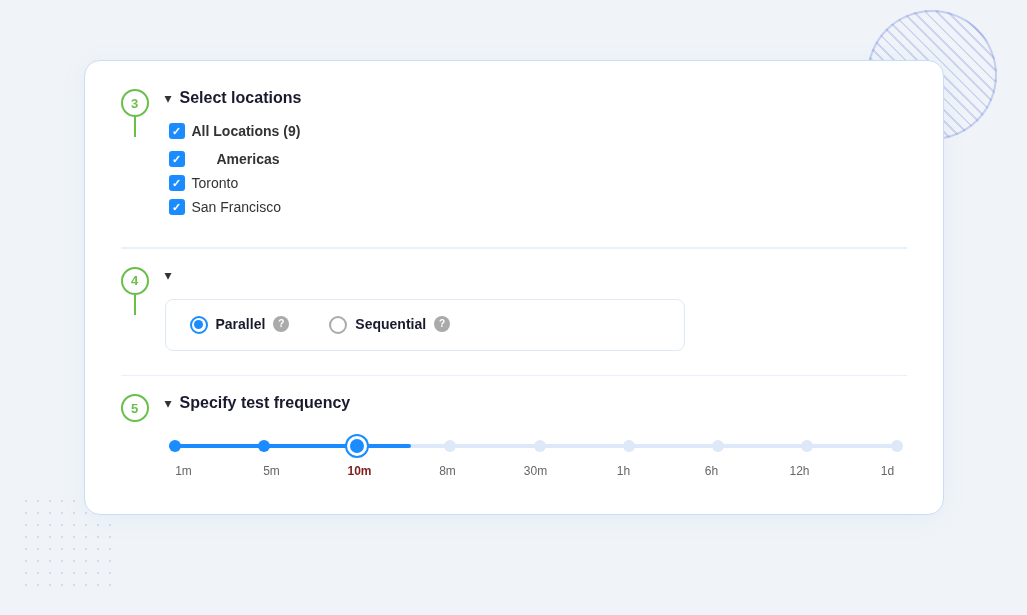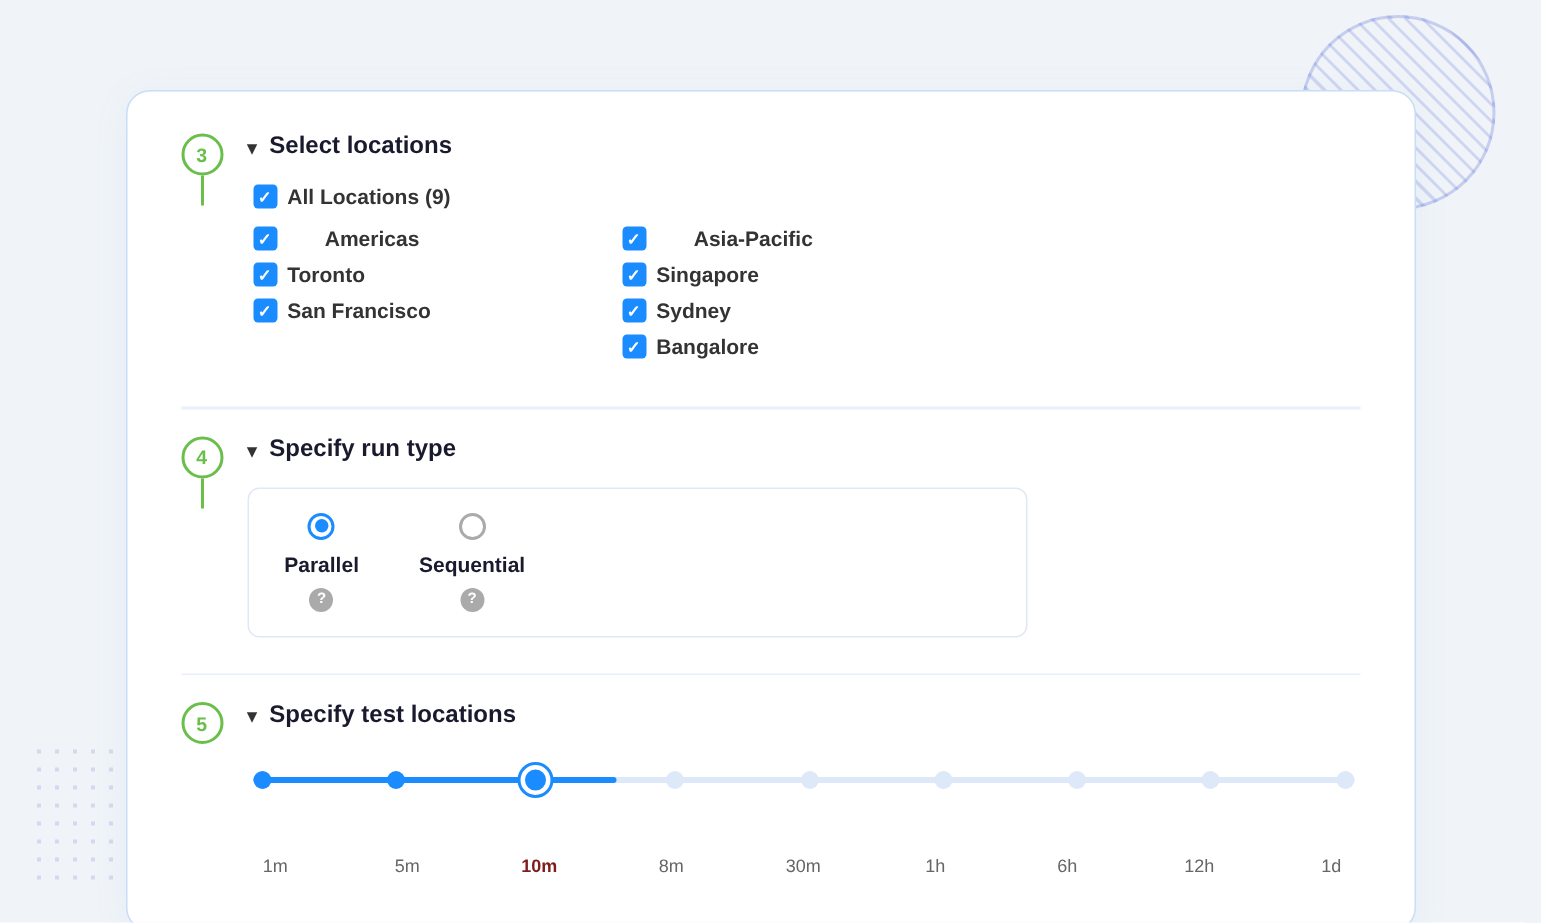--- a/index.html
+++ b/index.html
@@ -140,21 +140,20 @@
       margin-bottom: 10px;
     }
 
     .location-item {
       display: flex;
       align-items: center;
       gap: 7px;
       margin-bottom: 8px;
       font-size: 14px;
       color: #333;
-      font-weight: bold;
     }
 
     .location-item.bold {
       font-weight: 700;
       font-size: 14px;
       gap: 32px;
     }
 
     .checkbox-blue {
       width: 16px;
@@ -180,26 +179,24 @@
       border-radius: 8px;
       padding: 16px 24px;
       display: flex;
       align-items: center;
       gap: 40px;
       max-width: 520px;
     }
 
     .radio-option {
       display: flex;
-      align-items: center;
       gap: 8px;
       font-size: 14px;
       font-weight: 600;
       color: #1a1a2e;
-      flex-direction: column;
     }
 
     .radio-outer {
       width: 18px;
       height: 18px;
       border-radius: 50%;
       border: 2px solid #1a8cff;
       display: flex;
       align-items: center;
       justify-content: center;
@@ -267,21 +264,20 @@
       display: flex;
       justify-content: space-between;
       margin-top: 8px;
     }
 
     .slider-label {
       font-size: 12px;
       color: #666;
       width: 30px;
       text-align: center;
-      margin-top: 32px;
     }
 
     .slider-label.active-label {
       font-weight: 700;
       color: #7f1d1d;
     }
 
     .divider-line {
       height: 1.5px;
       background: #e8f0fb;
@@ -328,56 +324,37 @@
               <div class="checkbox-blue"></div>
               <span>Toronto</span>
             </div>
             <div class="location-item">
               <div class="checkbox-blue"></div>
               <span>San Francisco</span>
             </div>
           </div>
 
 
-          <div>
-            <div class="location-column-header location-item bold">
-              <div class="checkbox-blue"></div>
-              <strong>Asia-Pacific</strong>
-            </div>
-            <div class="location-item">
-              <div class="checkbox-blue"></div>
-              <span>Singapore</span>
-            </div>
-            <div class="location-item">
-              <div class="checkbox-blue"></div>
-              <span>Sydney</span>
-            </div>
-            <div class="location-item">
-              <div class="checkbox-blue"></div>
-              <span>Bangalore</span>
-            </div>
-          </div>
         </div>
       </div>
     </div>
   </div>
 
   <div class="divider-line"></div>
 
   <div class="section">
     <div class="step-col">
       <div class="step-circle">
         <span>4</span>
       </div>
       <div class="step-line" style="height: 80px;"></div>
     </div>
     <div class="section-content">
       <div class="section-header">
         <span class="chevron-icon">▾</span>
-        <span class="section-title">Specify run type</span>
       </div>
       <div class="run-type-box">
         <div class="radio-option">
           <div class="radio-outer">
             <div class="radio-inner"></div>
           </div>
           <span>Parallel</span>
           <span class="help-icon">?</span>
         </div>
         <div class="radio-option">
@@ -393,21 +370,21 @@
 
   <div class="section">
     <div class="step-col">
       <div class="step-circle">
         <span>5</span>
       </div>
     </div>
     <div class="section-content" style="padding-bottom:0;">
       <div class="section-header">
         <span class="chevron-icon">▾</span>
-        <span class="section-title">Specify test locations</span>
+        <span class="section-title">Specify test frequency</span>
       </div>
       <div class="frequency-slider-area">
         <div class="slider-track-container">
           <div class="slider-track-bg"></div>
           <div class="slider-track-fill"></div>
 
           <div style="position:absolute;top:50%;transform:translateY(-50%);width:100%;display:flex;justify-content:space-between;align-items:center;">
             <div style="width:12px;height:12px;border-radius:50%;background:#1a8cff;"></div>
             <div style="width:12px;height:12px;border-radius:50%;background:#1a8cff;"></div>
             <div style="width:20px;height:20px;border-radius:50%;background:#1a8cff;border:3px solid white;box-shadow:0 0 0 2px #1a8cff;z-index:3;"></div>

